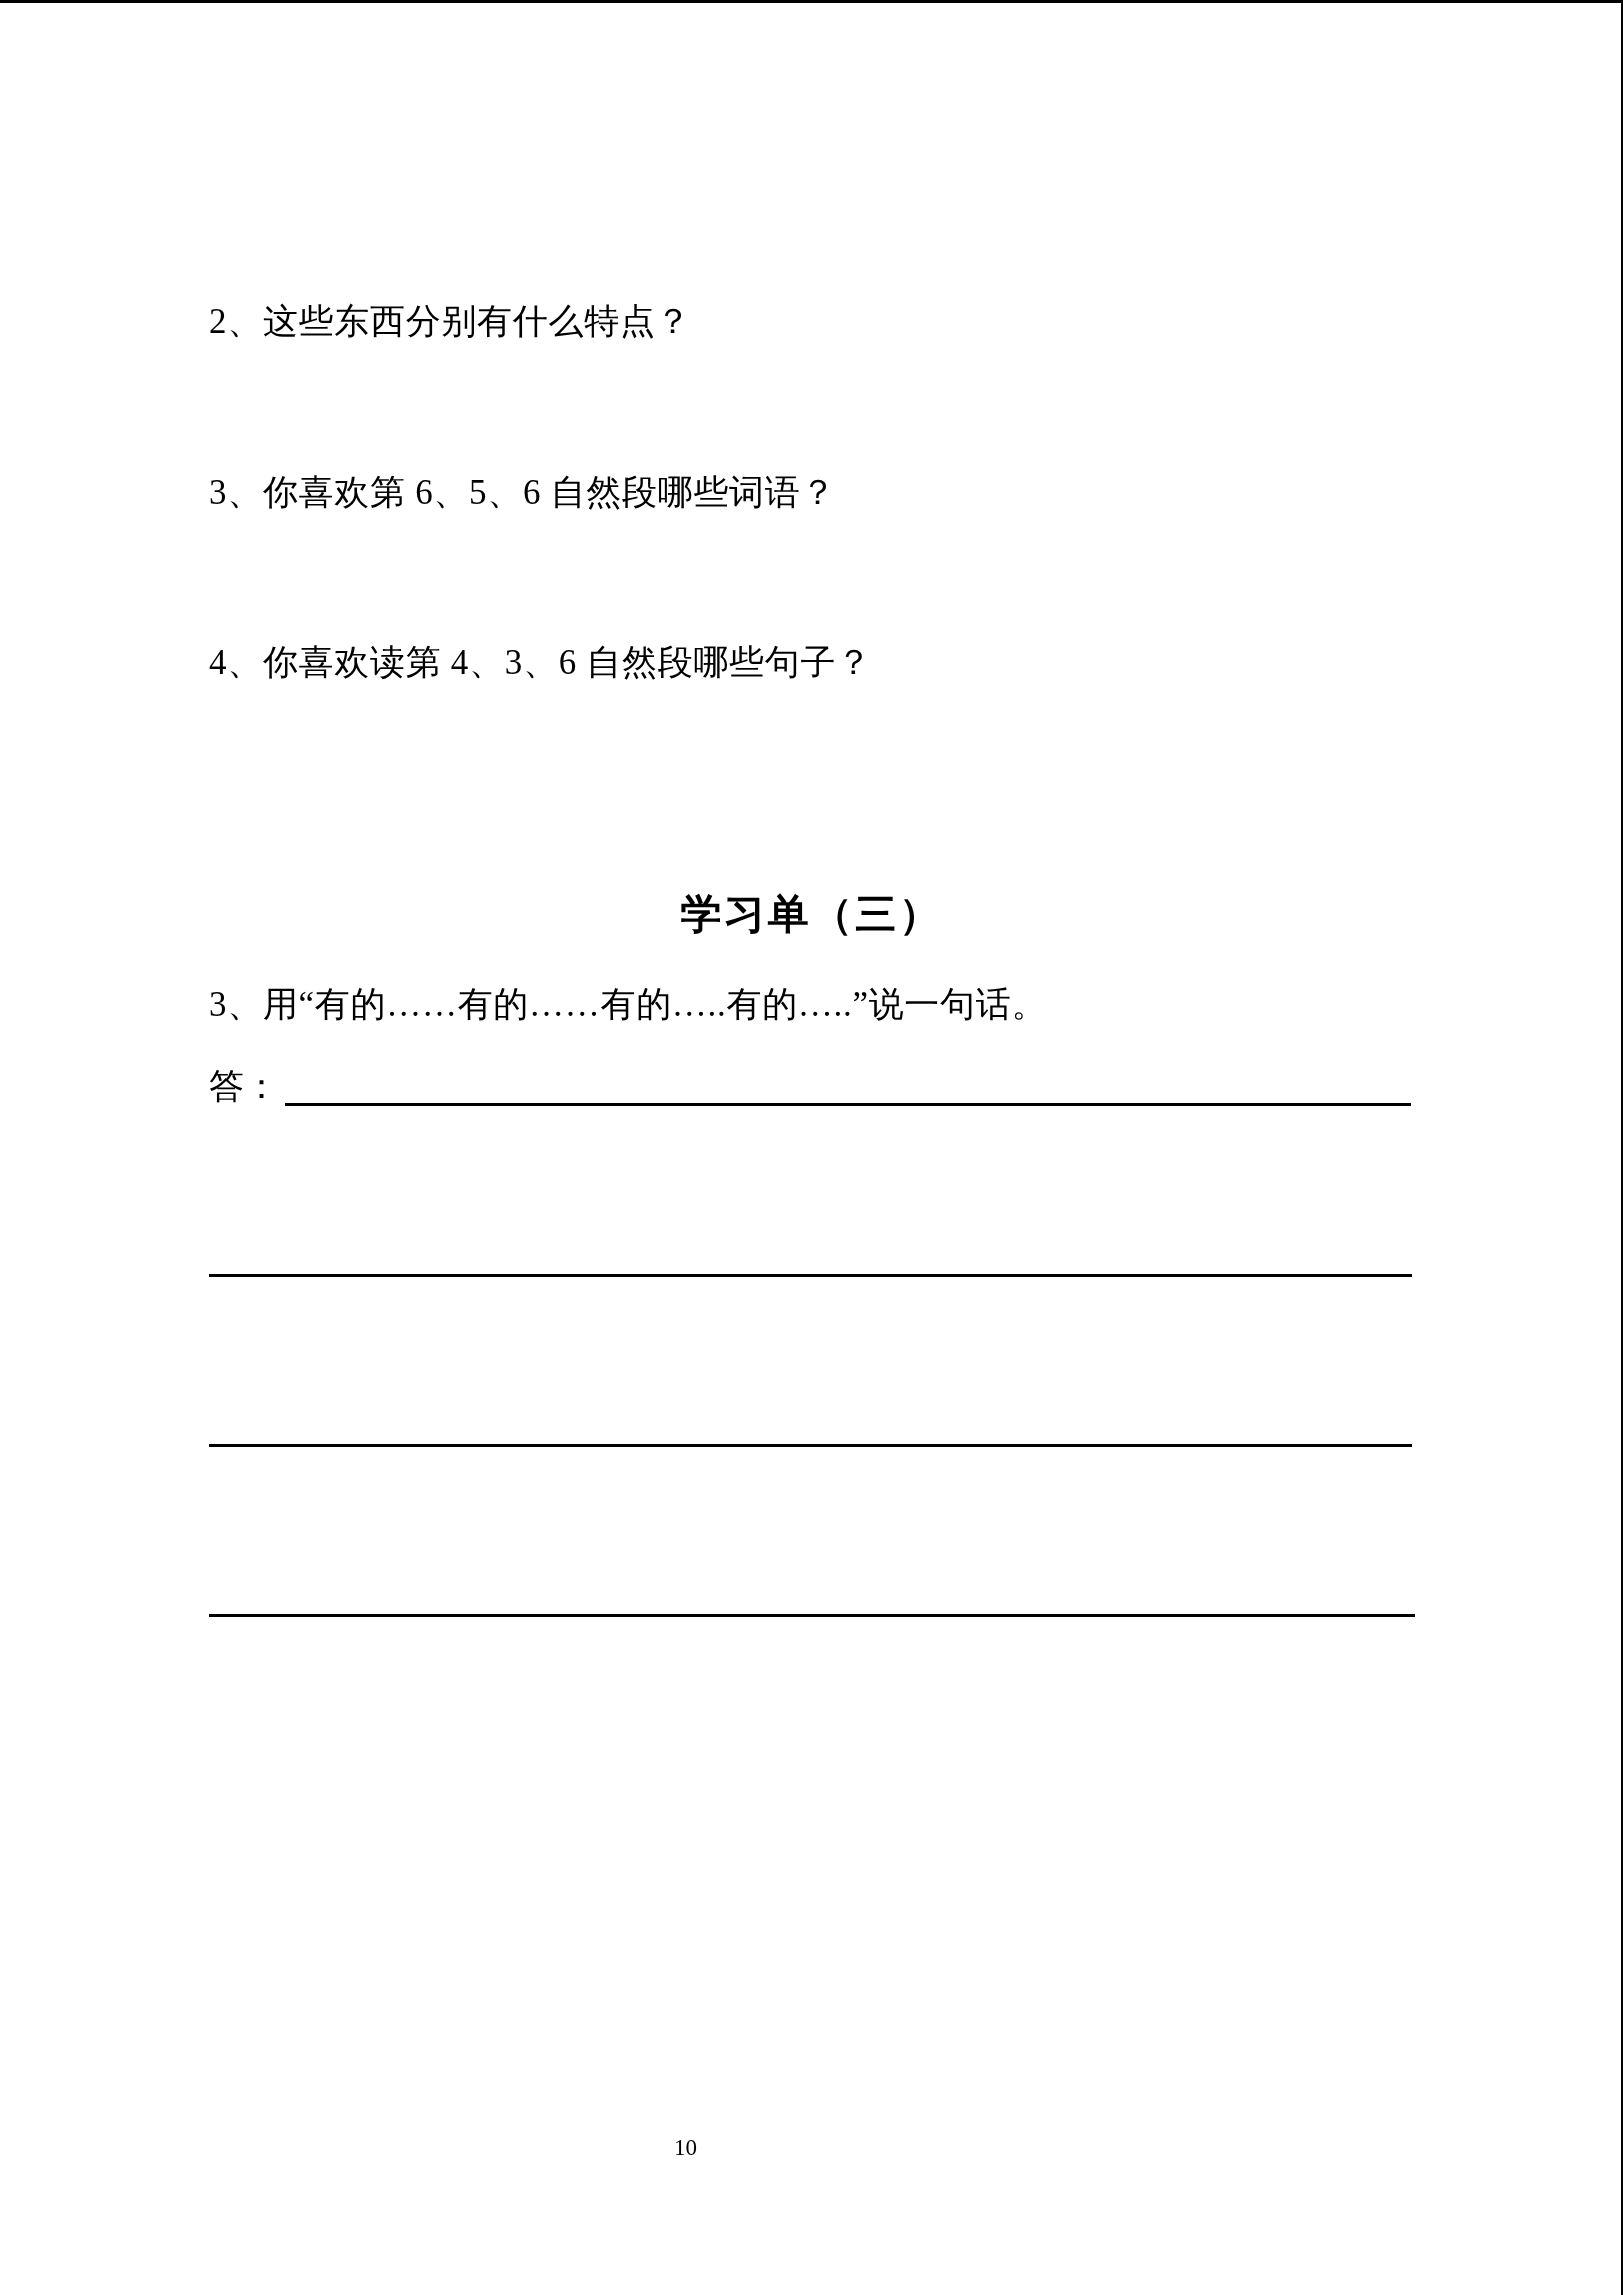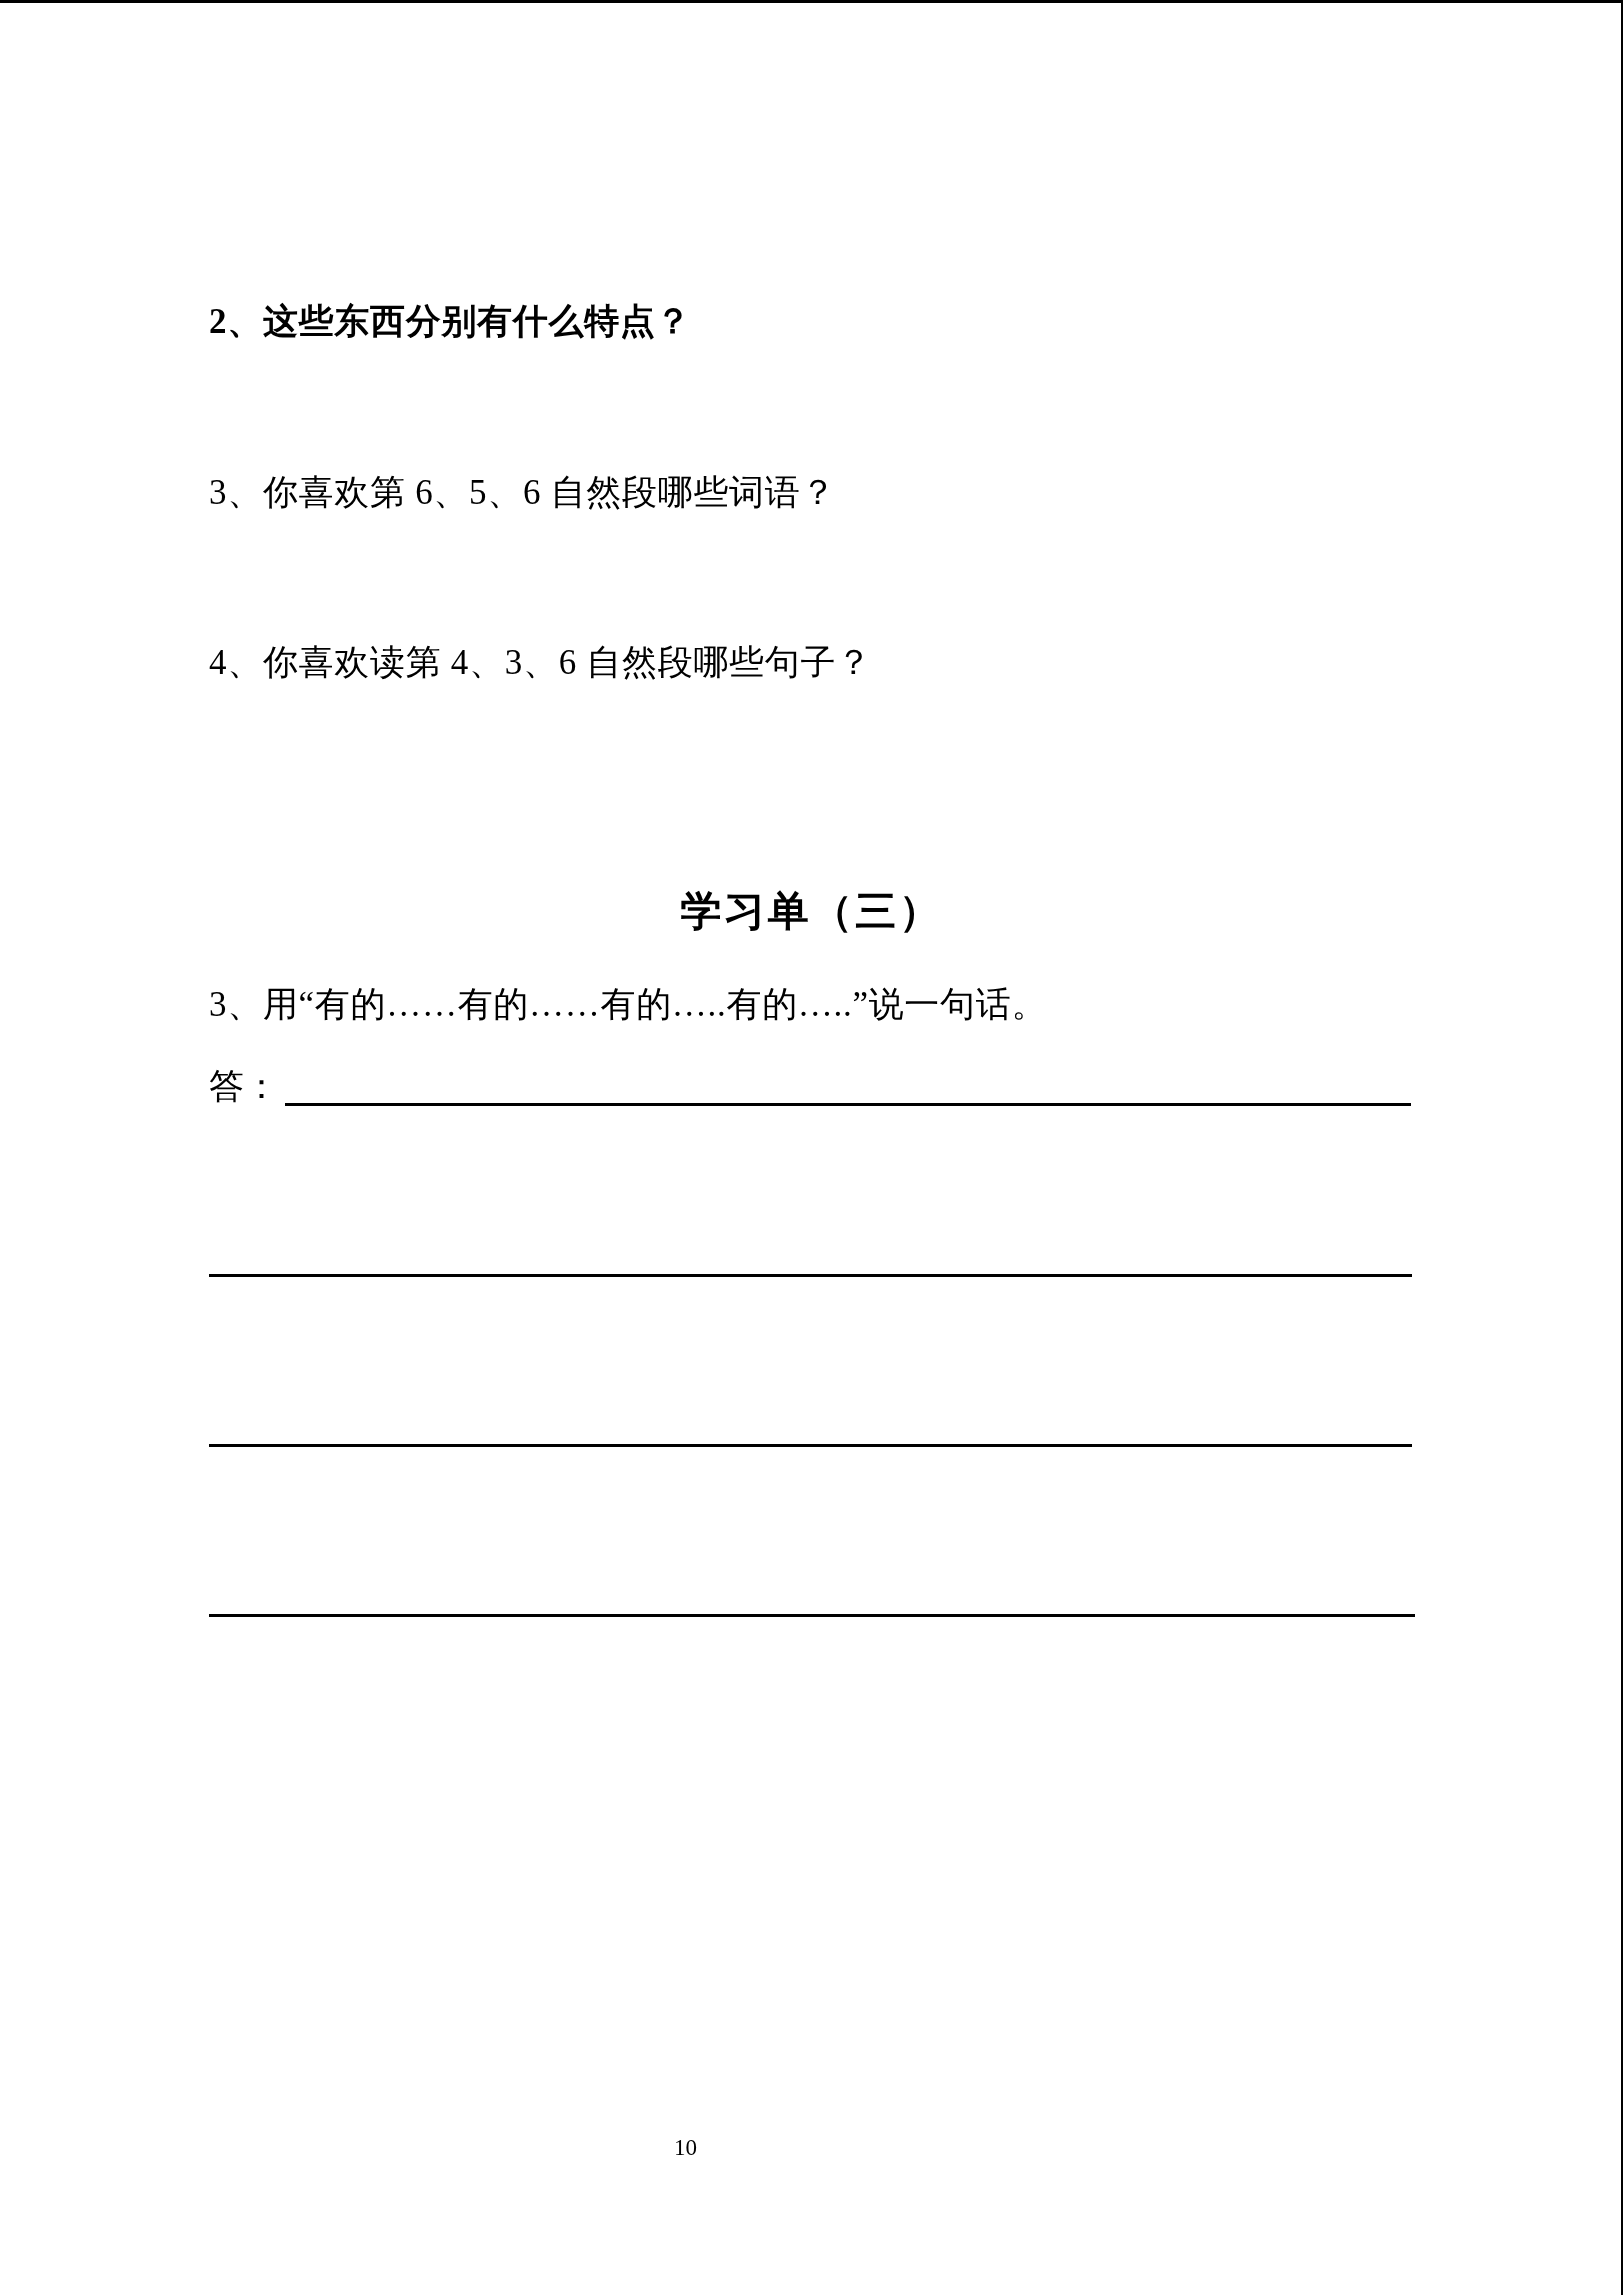--- a/index.html
+++ b/index.html
@@ -36,21 +36,21 @@
     line-height: 41px;
     white-space: nowrap;
     letter-spacing: 0.7px;
   }
   .section-title {
     position: absolute;
     left: 0;
     width: 1623px;
     text-align: center;
     top: 890px;
-    font-family: Liberation Mono, monospace;
+    font-family: Liberation Sans, sans-serif;
     font-weight: bold;
     font-size: 41px;
     line-height: 49px;
     letter-spacing: 2.7px;
   }
   .answer-label {
     position: absolute;
     left: 209px;
     top: 1066px;
     font-size: 35px;
@@ -70,21 +70,21 @@
     font-size: 23px;
     line-height: 27px;
   }
 </style>
 </head>
 <body>
 
 <div class="page-border-top"></div>
 <div class="page-border-right"></div>
 
-<div class="question" style="top:301px;font-weight:bold;">2、这些东西分别有什么特点？</div>
+<div class="question" style="top:301px;">2、这些东西分别有什么特点？</div>
 
 <div class="question" style="top:472px;">3、你喜欢第 6、5、6 自然段哪些词语？</div>
 
 <div class="question" style="top:642px;">4、你喜欢读第 4、3、6 自然段哪些句子？</div>
 
 <div class="section-title">学习单（三）</div>
 
 <div class="question" style="top:984px;">3、用“有的……有的……有的…..有的…..”说一句话。</div>
 
 <div class="answer-label">答：</div>

